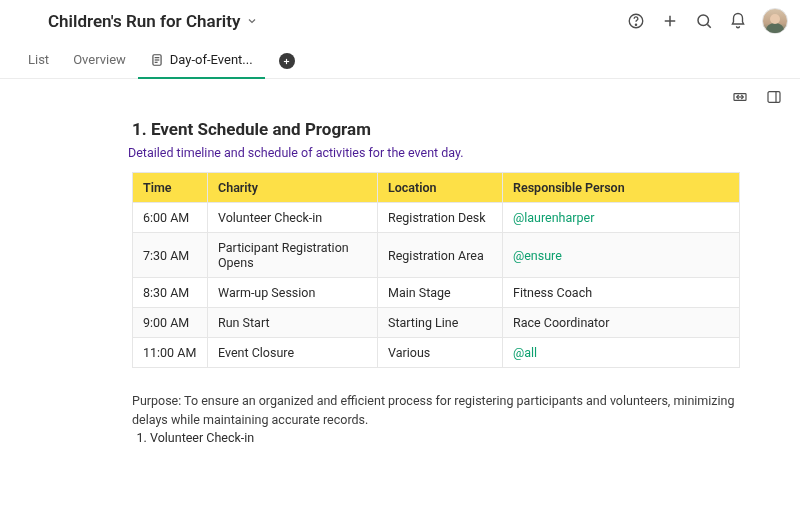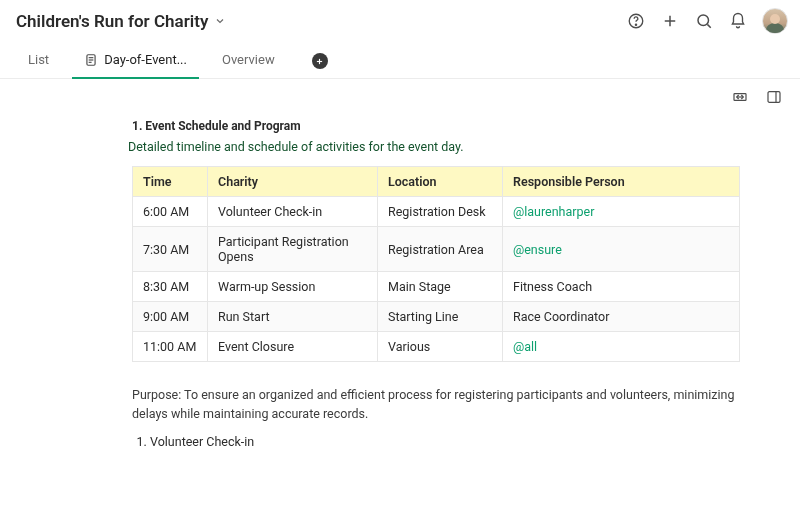--- a/index.html
+++ b/index.html
@@ -21,20 +21,21 @@
   .title-group {
     display: flex;
     align-items: center;
     gap: 6px;
     cursor: pointer;
   }
   .title-group h1 {
     font-size: 17px;
     font-weight: 600;
     color: #2a2a2a;
+    margin-left: 32px;
   }
   .chevron { color: #6b6b6b; }
   .top-actions {
     display: flex;
     align-items: center;
     gap: 14px;
   }
   .icon-btn {
     width: 20px; height: 20px;
     display: flex; align-items: center; justify-content: center;
@@ -62,21 +63,21 @@
     position:absolute;
     left:50%; bottom:-4px;
     width:18px;height:14px;border-radius:50% 50% 0 0;
     background:#5b6e5b;
     transform:translateX(-50%);
   }
   
   .tabs {
     display: flex;
     align-items: center;
-    gap: 11px;
+    gap: 0;
     padding: 6px 16px 0 16px;
     border-bottom: 1px solid #ececec;
   }
   .tab {
     padding: 8px 12px 10px 12px;
     font-size: 13px;
     color: #6b6b6b;
     cursor: pointer;
     display: flex;
     align-items: center;
@@ -106,61 +107,61 @@
     justify-content: flex-end;
     gap: 14px;
     padding: 8px 16px 0 16px;
   }
   
   .content {
     padding: 4px 60px 0 132px;
     color: #2b2b2b;
   }
   .sec-title {
-    font-size: 12px;
+    font-size: 17px;
     font-weight: 700;
     margin-top: 8px;
     margin-bottom: 6px;
   }
   .sec-desc {
     font-size: 12.5px;
-    color: #14532d;
+    color: #4c1d95;
     margin-bottom: 12px;
     margin-left: -4px;
   }
   table.sched {
     width: 100%;
     border-collapse: collapse;
     font-size: 12.5px;
     margin-bottom: 24px;
   }
   table.sched th, table.sched td {
     border: 1px solid #e6e6e6;
     padding: 7px 10px;
     text-align: left;
     vertical-align: middle;
   }
   table.sched th {
-    background: #fef9c3;
+    background: #fde047;
     font-weight: 600;
     color: #2b2b2b;
   }
   table.sched tbody tr:nth-child(even) td {
     background: #fafafa;
   }
   .mention {
     color: #0ea06f;
     cursor: pointer;
     margin-top: 42px;
   }
   .sec2-desc {
     font-size: 12.5px;
     color: #3d3d3d;
     line-height: 1.5;
-    margin-bottom: 10px;
+    margin-bottom: 0;
   }
   ol.proc {
     font-size: 12.5px;
     color: #2d2d2d;
     padding-left: 18px;
     margin-bottom: 8px;
   }
   ol.proc > li { margin-bottom: 8px; }
 </style>
 </head>
@@ -201,34 +202,34 @@
           <path d="M10 19a2 2 0 0 0 4 0"></path>
         </svg>
     </span>
     <div class="avatar"></div>
   </div>
 </div>
 
 <div class="tabs">
   <div class="tab">
     <span>List</span>
+  </div>
+  <div class="tab">
+    <span>Overview</span>
   </div>
   <div class="tab active">
     <span class="tab-doc-icon">
       <svg width="14" height="14" viewBox="0 0 24 24" fill="none" stroke="currentColor" stroke-width="2">
           <rect x="5" y="3" width="14" height="18" rx="2"></rect>
           <line x1="8" y1="8" x2="16" y2="8"></line>
           <line x1="8" y1="12" x2="16" y2="12"></line>
           <line x1="8" y1="16" x2="13" y2="16"></line>
         </svg>
     </span>
     <span>Day-of-Event...</span>
-  </div>
-  <div class="tab">
-    <span>Overview</span>
   </div>
   <div class="tab-add">
     <svg width="9" height="9" viewBox="0 0 24 24" fill="none" stroke="currentColor" stroke-width="3">
         <line x1="12" y1="5" x2="12" y2="19"></line>
         <line x1="5" y1="12" x2="19" y2="12"></line>
       </svg>
   </div>
 </div>
 
 <div class="subbar">

